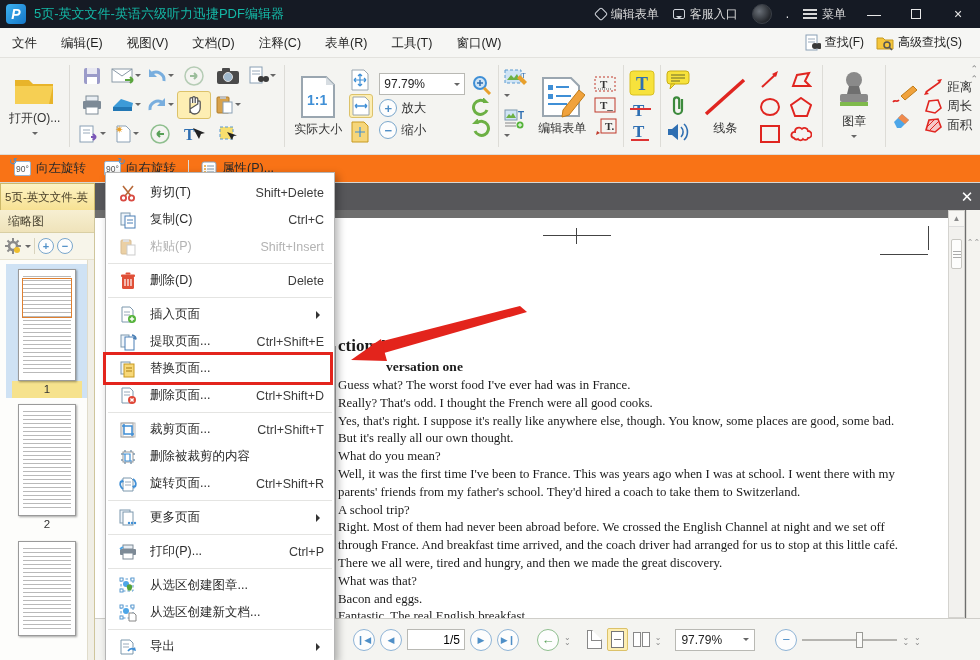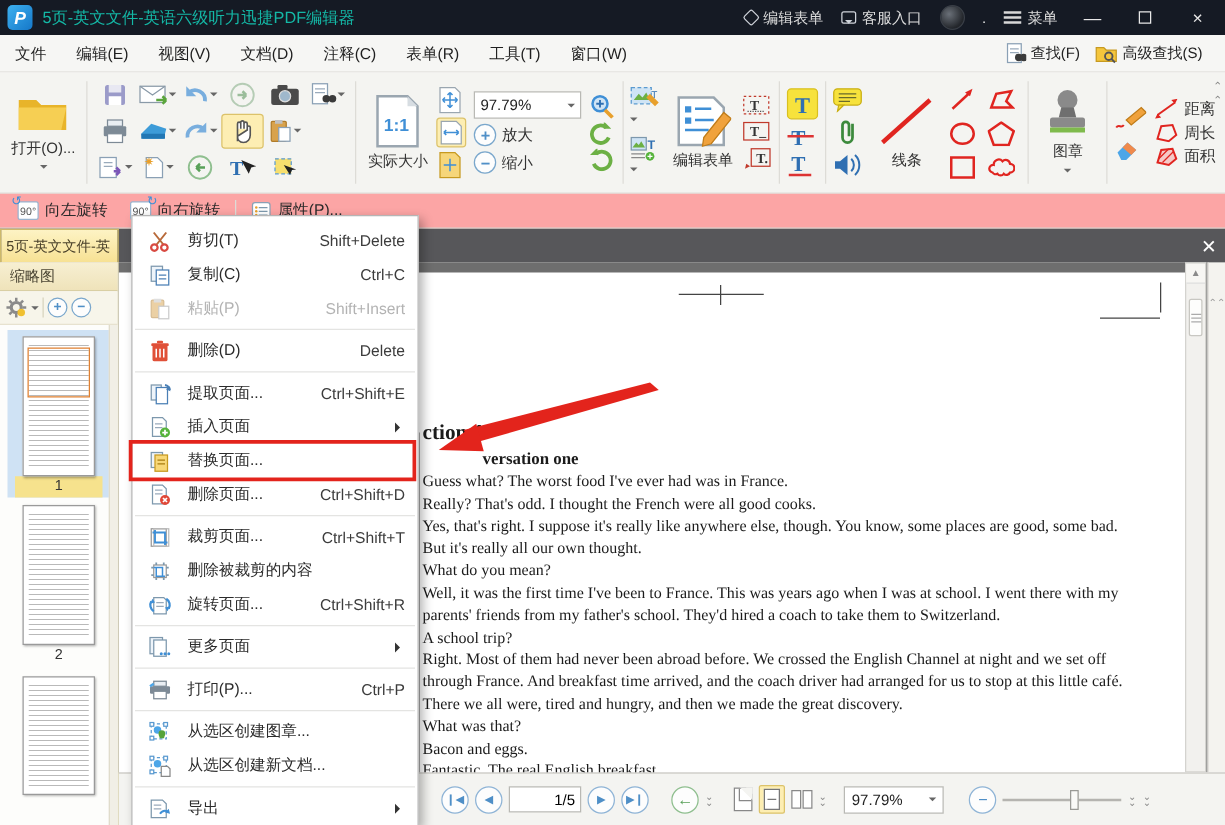--- a/index.html
+++ b/index.html
@@ -38,21 +38,21 @@
   .grid3 { display:grid; grid-template-rows:repeat(3,29px); grid-auto-flow:column; align-items:center; }
   .cell { display:flex; align-items:center; justify-content:center; width:34px; height:28px; cursor:pointer; }
   .cell.sel, .selbg { background:#fdeeb3; border:1px solid #dcc26a; border-radius:3px; }
   .stack { display:flex; flex-direction:column; justify-content:center; gap:2px; }
   .combo { width:86px; height:22px; background:#fff; border:1px solid #b9b9b4; display:flex; align-items:center; font-size:12px; padding:0 4px; }
   .combo .car { margin-left:auto; }
   .zlbl { display:flex; align-items:center; gap:4px; font-size:12.5px; color:#333; cursor:pointer; }
   .circ { width:18px; height:18px; border-radius:50%; border:1.5px solid #7aa7cc; color:#4f8fc7; display:flex; align-items:center; justify-content:center; font-size:13px; font-weight:bold; background:#fdfdfd; }
   .chev-collapse { position:absolute; right:4px; top:6px; color:#888; font-size:9px; letter-spacing:-2px; }
 
-  .toolbar2 { left:0; top:155px; width:980px; height:28px; background:#fca5a5; border-bottom:1px solid #d8d7d2; display:flex; align-items:center; padding-left:6px; gap:2px; }
+  .toolbar2 { left:0; top:155px; width:980px; height:28px; background:#f97316; border-bottom:1px solid #d8d7d2; display:flex; align-items:center; padding-left:6px; gap:2px; }
   .t2btn { display:flex; align-items:center; gap:5px; padding:2px 8px; font-size:12.5px; color:#2a2a2a; cursor:pointer; }
   .rot90 { width:17px; height:15px; border:1px solid #9ab4cf; border-radius:2px; font-size:8.5px; color:#555; display:flex; align-items:center; justify-content:center; position:relative; background:#fff; }
   .rot90:after { content:"↻"; position:absolute; right:-6px; top:-6px; color:#3f8fd6; font-size:10px; }
   .rot90.ccw:after { content:"↺"; left:-6px; right:auto; }
 
   
   .tabbar { left:0; top:183px; width:980px; height:27px; background:#57575a; display:flex; align-items:stretch; }
   .doc-tab { width:95px; background:linear-gradient(#fdf3c4,#f7e193); border:1px solid #cdb96a; border-bottom:none; font-size:11.5px; color:#4a412a; display:flex; align-items:center; padding:0 4px; white-space:nowrap; overflow:hidden; cursor:pointer; }
   .tab-close { margin-left:auto; width:26px; display:flex; align-items:center; justify-content:center; color:#fff; font-size:15px; font-weight:bold; cursor:pointer; }
 
@@ -781,42 +781,42 @@
         </svg>
       </span>
     <span class="lab">删除(D)</span>
     <span class="sc">Delete</span>
   </div>
   <div class="csep"></div>
 
   <div class="ci">
     <span class="mi">
         <svg width="18" height="18" viewBox="0 0 18 18">
-          <rect x="2" y="2" width="8" height="12" fill="#eef4fa" stroke="#7d98ad"></rect>
-          <rect x="6" y="4" width="9" height="13" fill="#fff" stroke="#4a7fb5"></rect>
-          <path d="M13 2a5 5 0 0 1 4 4" fill="none" stroke="#4a7fb5" stroke-width="1.5"></path>
-          <path d="M17 3l.3 4-3.6-1.6z" fill="#4a7fb5"></path>
-        </svg>
-      </span>
-    <span class="lab">提取页面...</span>
-    <span class="sc">Ctrl+Shift+E</span>
-  </div>
-
-  <div class="ci">
-    <span class="mi">
-        <svg width="18" height="18" viewBox="0 0 18 18">
           <path d="M3 1h8l3 3v12H3z" fill="#fff" stroke="#7d98ad"></path>
           <line x1="5" y1="6" x2="11" y2="6" stroke="#9ab"></line>
           <line x1="5" y1="9" x2="11" y2="9" stroke="#9ab"></line>
           <circle cx="13" cy="13" r="4" fill="#55b33a"></circle>
           <path d="M10.8 13h4.4M13 10.8v4.4" stroke="#fff" stroke-width="1.4"></path>
         </svg>
       </span>
     <span class="lab">插入页面</span>
     <span class="sub"></span>
+  </div>
+
+  <div class="ci">
+    <span class="mi">
+        <svg width="18" height="18" viewBox="0 0 18 18">
+          <rect x="2" y="2" width="8" height="12" fill="#eef4fa" stroke="#7d98ad"></rect>
+          <rect x="6" y="4" width="9" height="13" fill="#fff" stroke="#4a7fb5"></rect>
+          <path d="M13 2a5 5 0 0 1 4 4" fill="none" stroke="#4a7fb5" stroke-width="1.5"></path>
+          <path d="M17 3l.3 4-3.6-1.6z" fill="#4a7fb5"></path>
+        </svg>
+      </span>
+    <span class="lab">提取页面...</span>
+    <span class="sc">Ctrl+Shift+E</span>
   </div>
 
   <div class="ci">
     <span class="mi">
         <svg width="18" height="18" viewBox="0 0 18 18">
           <rect x="2" y="2" width="9" height="12" fill="#eef4fa" stroke="#7d98ad"></rect>
           <rect x="5" y="4" width="10" height="13" fill="#f8d878" stroke="#c79a20"></rect>
           <line x1="7" y1="8" x2="13" y2="8" stroke="#a87c10"></line>
           <line x1="7" y1="11" x2="13" y2="11" stroke="#a87c10"></line>
         </svg>

